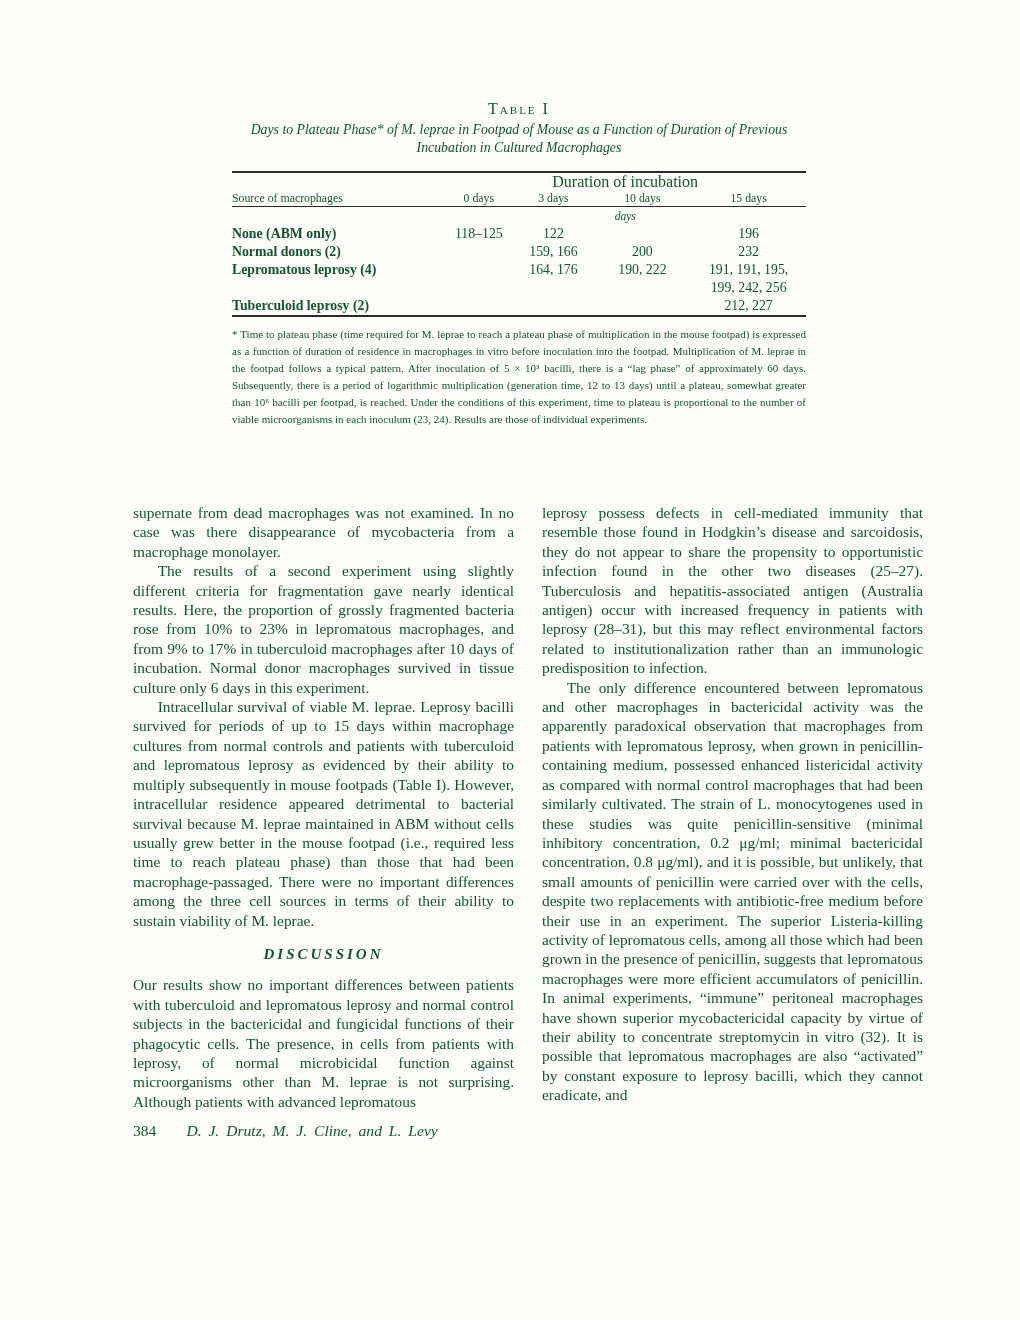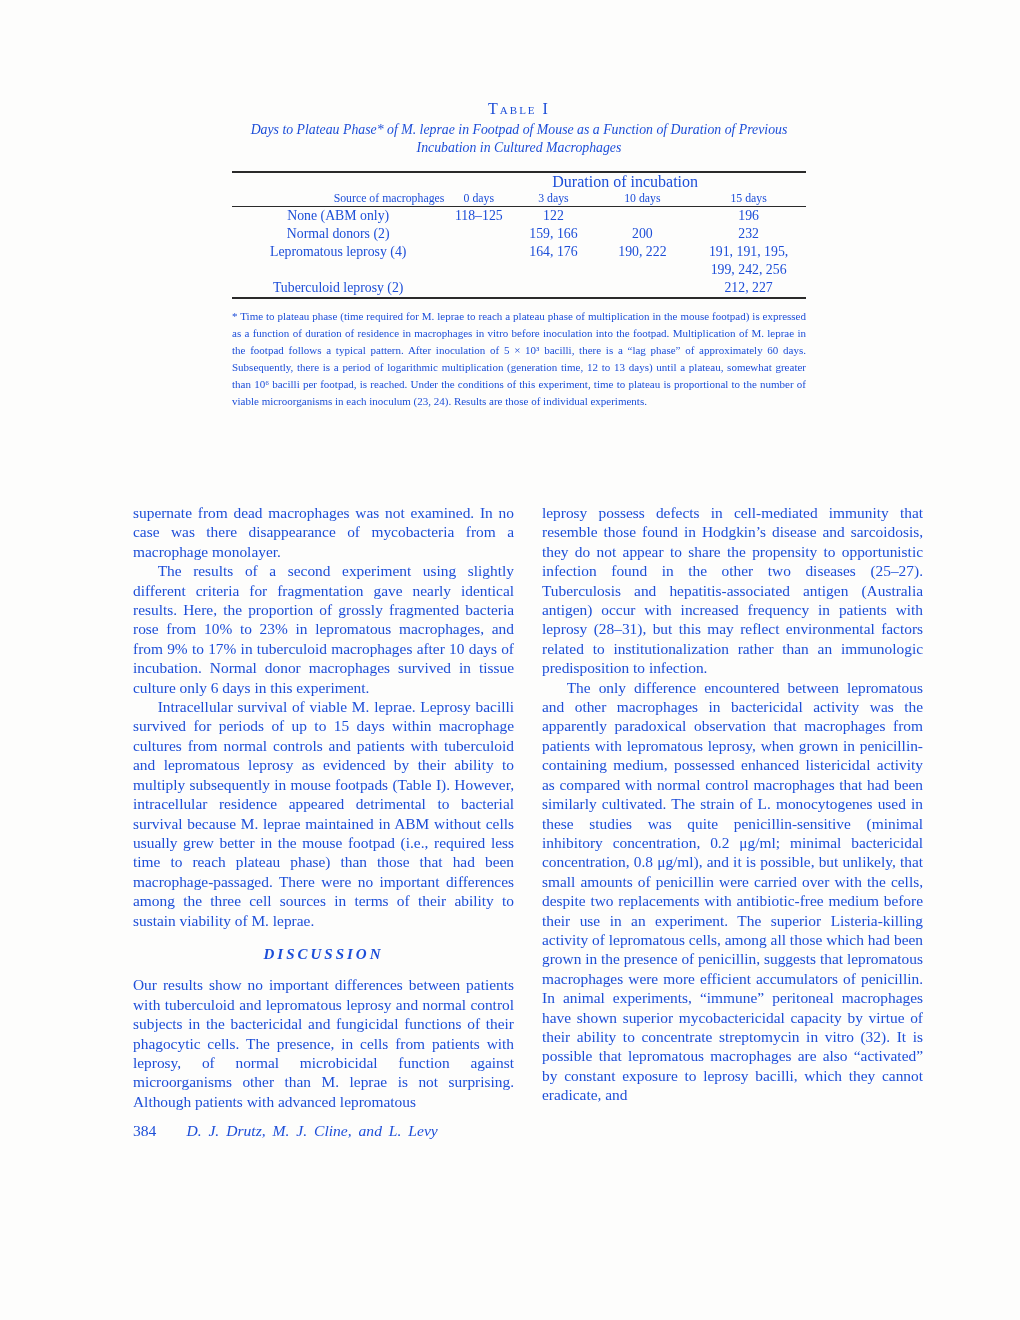--- a/index.html
+++ b/index.html
@@ -1,42 +1,42 @@
 <!DOCTYPE html>
 <html><head>
 <meta charset="utf-8">
 <style>
   html,body{margin:0;padding:0;background:#e9e9e9;}
   .page{
     position:relative;width:1020px;height:1320px;background:#fdfdfc;
-    font-family:"Liberation Serif","DejaVu Serif",serif;color:#1d4ed8;
+    font-family:"Liberation Serif","DejaVu Serif",serif;color:#14532d;
     overflow:hidden;margin:0 auto;
   }
   .it{}
   
   .table-block{position:absolute;left:232px;top:100px;width:574px;}
   .tbl-caption-label{
     text-align:center;font-variant:small-caps;font-size:16px;letter-spacing:2px;
   }
   .tbl-caption-title{
     text-align:center;font-style:italic;font-size:13.8px;line-height:18px;
     margin:3px auto 0;max-width:548px;
   }
   table.t{
     width:100%;border-collapse:collapse;margin-top:14px;
     border-top:2px solid #2a2a2a;border-bottom:2px solid #2a2a2a;
   }
   table.t th,table.t td{font-weight:normal;padding:0;vertical-align:top;}
   .c-src{width:37%;text-align:left;}
   .c-d0{width:12%;}.c-d3{width:14%;}.c-d10{width:17%;}.c-d15{width:20%;}
   .r-cols th{font-size:11.8px;text-align:center;padding:9px 0 6px;border-bottom:1.6px solid #2a2a2a;}
-  .r-cols th.c-src{text-align:right;border-bottom:1.6px solid #2a2a2a;}
+  .r-cols th.c-src{text-align:left;border-bottom:1.6px solid #2a2a2a;}
   .r-unit td{font-size:11.5px;font-style:italic;text-align:center;padding:2px 0 1px;}
   tbody td{font-size:13.8px;line-height:18px;text-align:center;white-space:pre-line;}
-  tbody td.src{text-align:center;}
+  tbody td.src{text-align:left;font-weight:bold;}
   .tbl-footnote{
     margin-top:9px;font-size:11px;line-height:17px;text-align:justify;
   }
   
   .columns{
     position:absolute;left:133px;top:503px;width:790px;
     display:flex;gap:28px;
   }
   .col{width:387px;font-size:15.4px;line-height:19.4px;text-align:justify;}
   .para{margin:0;}
@@ -67,20 +67,24 @@
         </tr>
         <tr class="r-cols">
           <th class="c-src">Source of macrophages</th>
           <th class="c-d0">0 days</th>
           <th class="c-d3">3 days</th>
           <th class="c-d10">10 days</th>
           <th class="c-d15">15 days</th>
         </tr>
       </thead>
       <tbody>
+        <tr class="r-unit">
+          <td class="c-src"></td>
+          <td colspan="4">days</td>
+        </tr>
         <tr>
           <td class="src">None (ABM only)</td>
           <td>118–125</td>
           <td>122</td>
           <td></td>
           <td>196</td>
         </tr>
         <tr>
           <td class="src">Normal donors (2)</td>
           <td></td>

